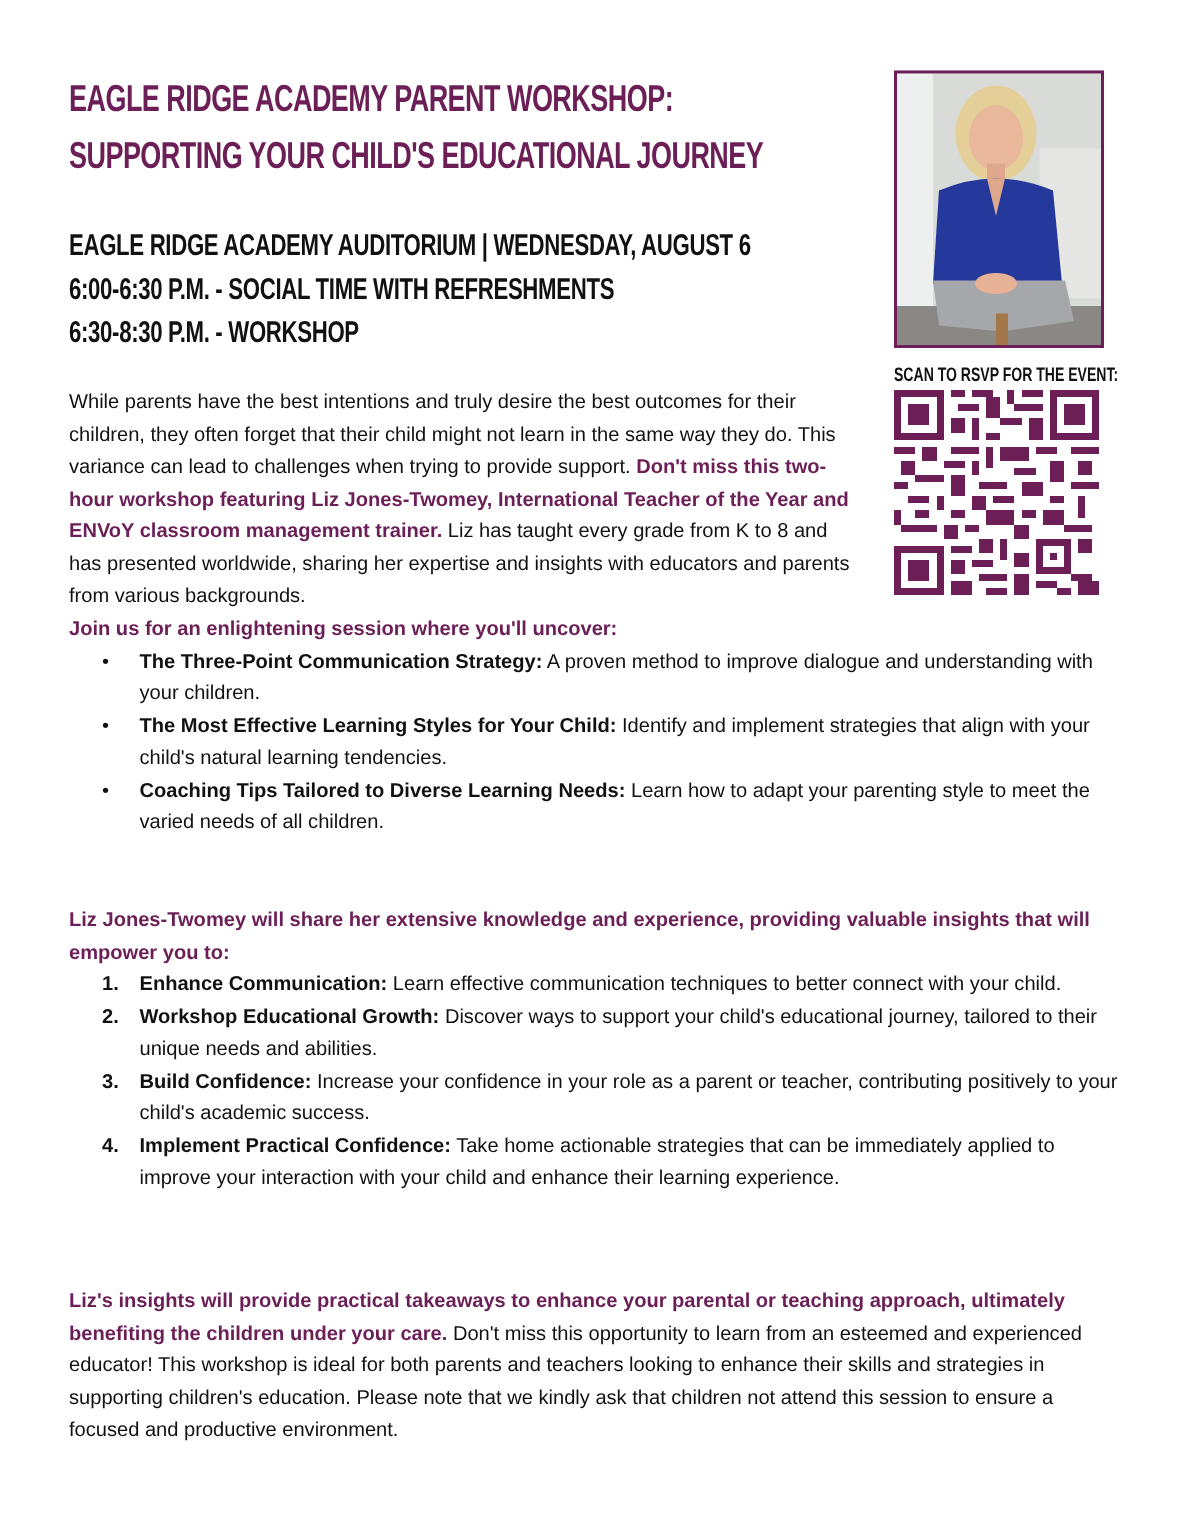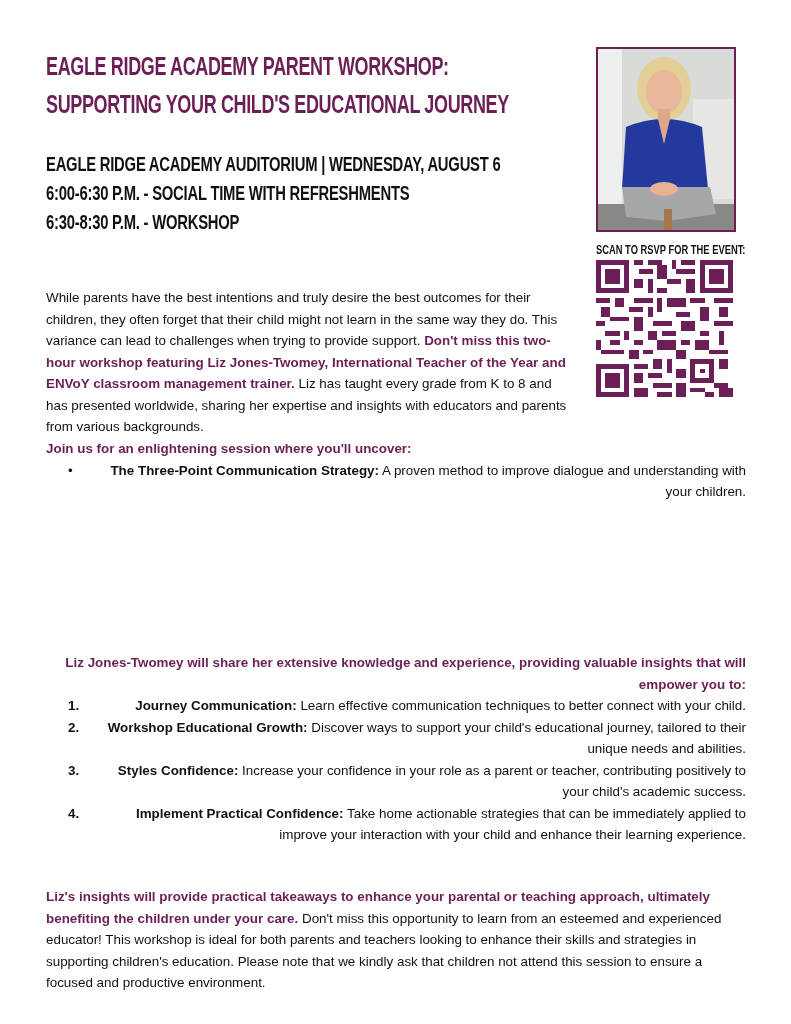--- a/index.html
+++ b/index.html
@@ -3,25 +3,25 @@
 <meta charset="utf-8">
 <style>
   html, body { margin:0; padding:0; background:#ffffff; }
   body { width:791px; height:1024px; position:relative; overflow:hidden; font-family:"Liberation Sans", sans-serif; color:#111; }
   .condensed { font-family:"Liberation Sans", sans-serif; font-weight:bold; text-transform:uppercase; transform-origin:left top; white-space:nowrap; }
   .title-line { position:absolute; left:46px; color:#6b1f56; font-size:25px; letter-spacing:-0.5px; transform:scaleX(0.72); }
   .event-line { position:absolute; left:46px; color:#111; font-size:20px; letter-spacing:-0.3px; transform:scaleX(0.74); }
   .photo { position:absolute; left:596px; top:47px; width:140px; height:185px; border:2px solid #6b1f56; box-sizing:border-box; overflow:hidden; background:#d8d8d6; }
   .rsvp-label { position:absolute; left:596px; top:242px; font-size:13px; color:#111; transform:scaleX(0.72); }
   .qr { position:absolute; left:596px; top:260px; width:137px; height:137px; }
-  .body-text { position:absolute; left:46px; font-size:13.4px; line-height:21.5px; color:#111; font-family:"Liberation Sans", sans-serif;margin-top:30px; }
+  .body-text { position:absolute; left:46px; font-size:13.4px; line-height:21.5px; color:#111; font-family:"Liberation Sans", sans-serif; }
   .purple { color:#6b1f56; font-weight:bold; }
   .b { font-weight:bold; }
   ul.bullets { margin:0; padding:0; list-style:none; }
-  ul.bullets li { position:relative; padding-left:47px;text-align:right; }
+  ul.bullets li { position:relative; padding-left:47px; }
   ul.bullets li::before { content:"•"; position:absolute; left:22px; top:0; }
   ol.nums { margin:0; padding:0; list-style:none; }
   ol.nums li { position:relative; padding-left:47px; }
   .num { position:absolute; left:22px; top:0; font-weight:bold; }
 </style>
 </head>
 <body>
 
 <div class="condensed title-line" style="top:52px;">Eagle Ridge Academy Parent Workshop:</div>
 <div class="condensed title-line" style="top:90px;">Supporting Your Child's Educational Journey</div>
@@ -139,28 +139,30 @@
 </svg>
 
 <div class="body-text" style="top:257px; width:530px;">
   <span>While parents have the best intentions and truly desire the best outcomes for their children, they often forget that their child might not learn in the same way they do. This variance can lead to challenges when trying to provide support. </span><span class="purple">Don't miss this two-hour workshop featuring Liz Jones-Twomey, International Teacher of the Year and ENVoY classroom management trainer.</span><span> Liz has taught every grade from K to 8 and has presented worldwide, sharing her expertise and insights with educators and parents from various backgrounds.</span>
 </div>
 
 <div class="body-text" style="top:408px; width:700px;">
   <div class="purple">Join us for an enlightening session where you'll uncover:</div>
   <ul class="bullets">
     <li><span class="b">The Three-Point Communication Strategy:</span><span> A proven method to improve dialogue and understanding with your children.</span></li>
+    <li><span class="b">The Most Effective Learning Styles for Your Child:</span><span> Identify and implement strategies that align with your child's natural learning tendencies.</span></li>
+    <li><span class="b">Coaching Tips Tailored to Diverse Learning Needs:</span><span> Learn how to adapt your parenting style to meet the varied needs of all children.</span></li>
   </ul>
 </div>
 
-<div class="body-text" style="top:622px; width:700px;text-align:right;">
+<div class="body-text" style="top:602px; width:700px;">
   <div class="purple">Liz Jones-Twomey will share her extensive knowledge and experience, providing valuable insights that will empower you to:</div>
   <ol class="nums">
-    <li><span class="num">1.</span><span class="b">Journey Communication:</span><span> Learn effective communication techniques to better connect with your child.</span></li>
+    <li><span class="num">1.</span><span class="b">Enhance Communication:</span><span> Learn effective communication techniques to better connect with your child.</span></li>
     <li><span class="num">2.</span><span class="b">Workshop Educational Growth:</span><span> Discover ways to support your child's educational journey, tailored to their unique needs and abilities.</span></li>
-    <li><span class="num">3.</span><span class="b">Styles Confidence:</span><span> Increase your confidence in your role as a parent or teacher, contributing positively to your child's academic success.</span></li>
+    <li><span class="num">3.</span><span class="b">Build Confidence:</span><span> Increase your confidence in your role as a parent or teacher, contributing positively to your child's academic success.</span></li>
     <li><span class="num">4.</span><span class="b">Implement Practical Confidence:</span><span> Take home actionable strategies that can be immediately applied to improve your interaction with your child and enhance their learning experience.</span></li>
   </ol>
 </div>
 
 <div class="body-text" style="top:856px; width:700px;">
   <span class="purple">Liz's insights will provide practical takeaways to enhance your parental or teaching approach, ultimately benefiting the children under your care.</span><span> Don't miss this opportunity to learn from an esteemed and experienced educator! This workshop is ideal for both parents and teachers looking to enhance their skills and strategies in supporting children's education. Please note that we kindly ask that children not attend this session to ensure a focused and productive environment.</span>
 </div>
 
 </body></html>

